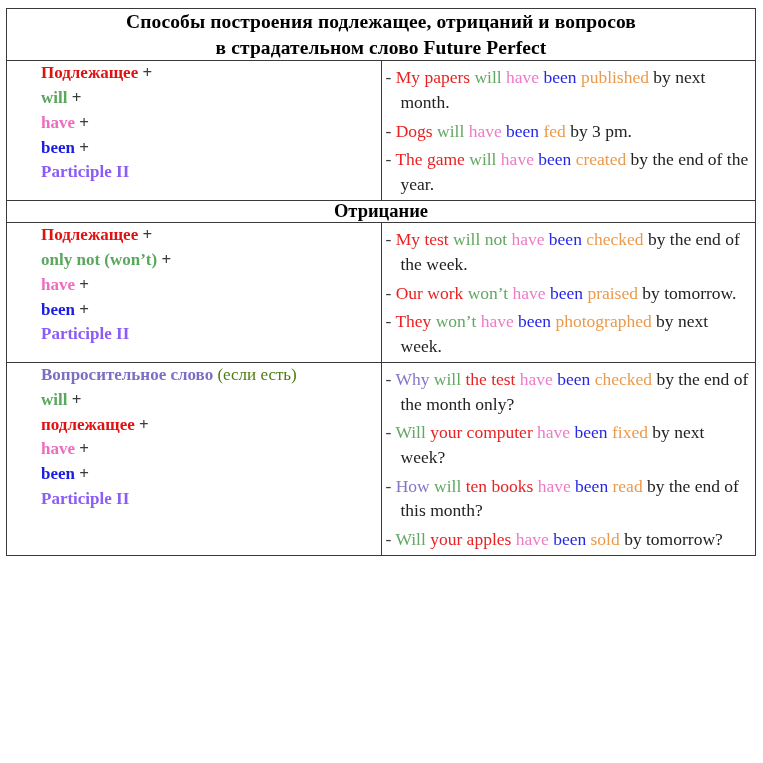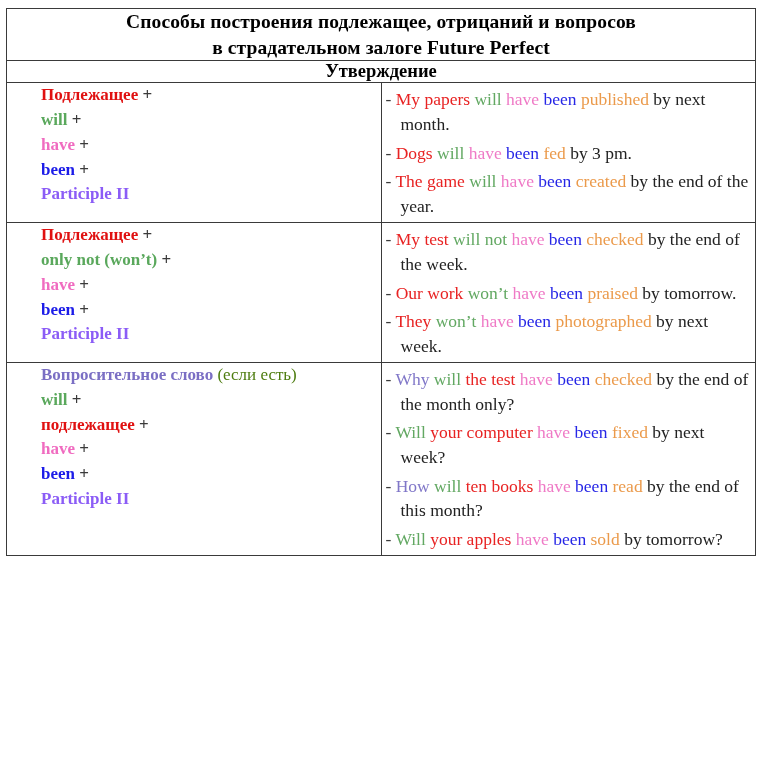--- a/index.html
+++ b/index.html
@@ -123,40 +123,40 @@
 </style>
 </head>
 <body>
 
 <div id="page">
   <table class="grammar-table">
     <tbody>
       <tr>
         <td class="title-cell" colspan="2">
           <span class="title-line">Способы построения подлежащее, отрицаний и вопросов</span>
-          <span class="title-line">в страдательном залоге Future Perfect</span>
+          <span class="title-line">в страдательном слово Future Perfect</span>
         </td>
       </tr>
 
-    <tr>
-          <td class="section-cell" colspan="2">Утверждение</td>
-        </tr>
         <tr>
           <td class="formula-cell">
             <span class="formula-line"><span class="c-subject">Подлежащее</span><span class="plus"> +</span></span>
             <span class="formula-line"><span class="c-will">will</span><span class="plus"> +</span></span>
             <span class="formula-line"><span class="c-have">have</span><span class="plus"> +</span></span>
             <span class="formula-line"><span class="c-been">been</span><span class="plus"> +</span></span>
             <span class="formula-line"><span class="c-participle">Participle II</span></span>
           </td>
           <td class="examples-cell">
             <p class="example"><span class="dash">-</span> <span class="c-subject" style="white-space: pre-wrap;">My papers</span><span class="c-plain" style="white-space: pre-wrap;"> </span><span class="c-will" style="white-space: pre-wrap;">will</span><span class="c-plain" style="white-space: pre-wrap;"> </span><span class="c-have" style="white-space: pre-wrap;">have</span><span class="c-plain" style="white-space: pre-wrap;"> </span><span class="c-been" style="white-space: pre-wrap;">been</span><span class="c-plain" style="white-space: pre-wrap;"> </span><span class="c-participle" style="white-space: pre-wrap;">published</span><span class="c-plain" style="white-space: pre-wrap;"> by next month.</span></p>
             <p class="example"><span class="dash">-</span> <span class="c-subject" style="white-space: pre-wrap;">Dogs</span><span class="c-plain" style="white-space: pre-wrap;"> </span><span class="c-will" style="white-space: pre-wrap;">will</span><span class="c-plain" style="white-space: pre-wrap;"> </span><span class="c-have" style="white-space: pre-wrap;">have</span><span class="c-plain" style="white-space: pre-wrap;"> </span><span class="c-been" style="white-space: pre-wrap;">been</span><span class="c-plain" style="white-space: pre-wrap;"> </span><span class="c-participle" style="white-space: pre-wrap;">fed</span><span class="c-plain" style="white-space: pre-wrap;"> by 3 pm.</span></p>
             <p class="example"><span class="dash">-</span> <span class="c-subject" style="white-space: pre-wrap;">The game</span><span class="c-plain" style="white-space: pre-wrap;"> </span><span class="c-will" style="white-space: pre-wrap;">will</span><span class="c-plain" style="white-space: pre-wrap;"> </span><span class="c-have" style="white-space: pre-wrap;">have</span><span class="c-plain" style="white-space: pre-wrap;"> </span><span class="c-been" style="white-space: pre-wrap;">been</span><span class="c-plain" style="white-space: pre-wrap;"> </span><span class="c-participle" style="white-space: pre-wrap;">created</span><span class="c-plain" style="white-space: pre-wrap;"> by the end of the year.</span></p>
           </td>
+        </tr>
+        <tr>
+          <td class="section-cell" colspan="2">Отрицание</td>
         </tr>
         <tr>
           <td class="formula-cell">
             <span class="formula-line"><span class="c-subject">Подлежащее</span><span class="plus"> +</span></span>
             <span class="formula-line"><span class="c-will">only not (won’t)</span><span class="plus"> +</span></span>
             <span class="formula-line"><span class="c-have">have</span><span class="plus"> +</span></span>
             <span class="formula-line"><span class="c-been">been</span><span class="plus"> +</span></span>
             <span class="formula-line"><span class="c-participle">Participle II</span></span>
           </td>
           <td class="examples-cell">

